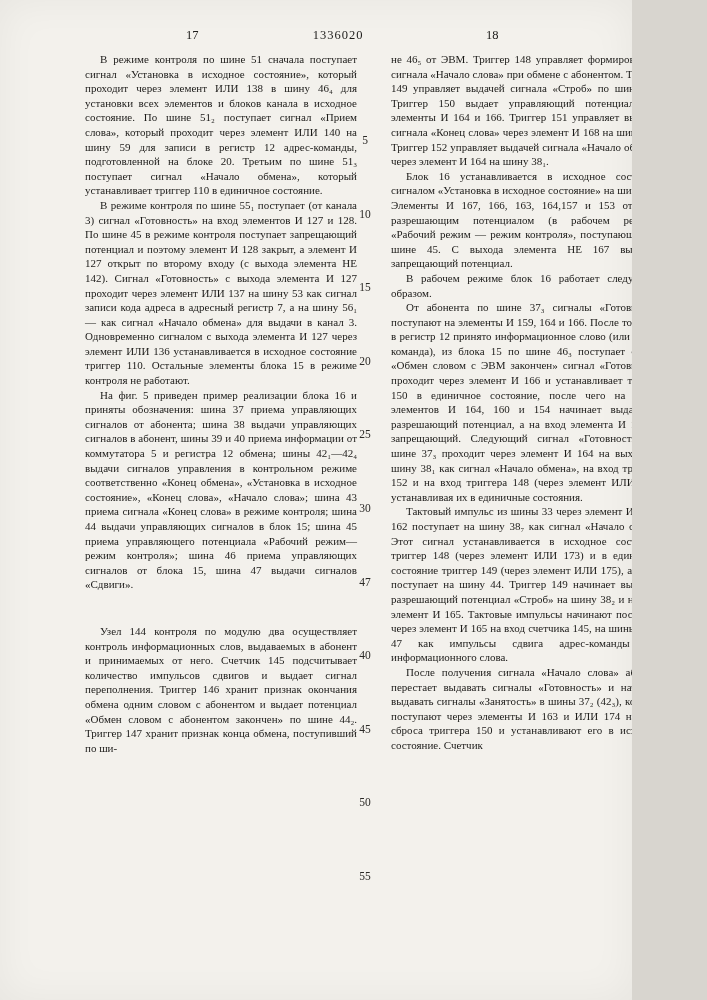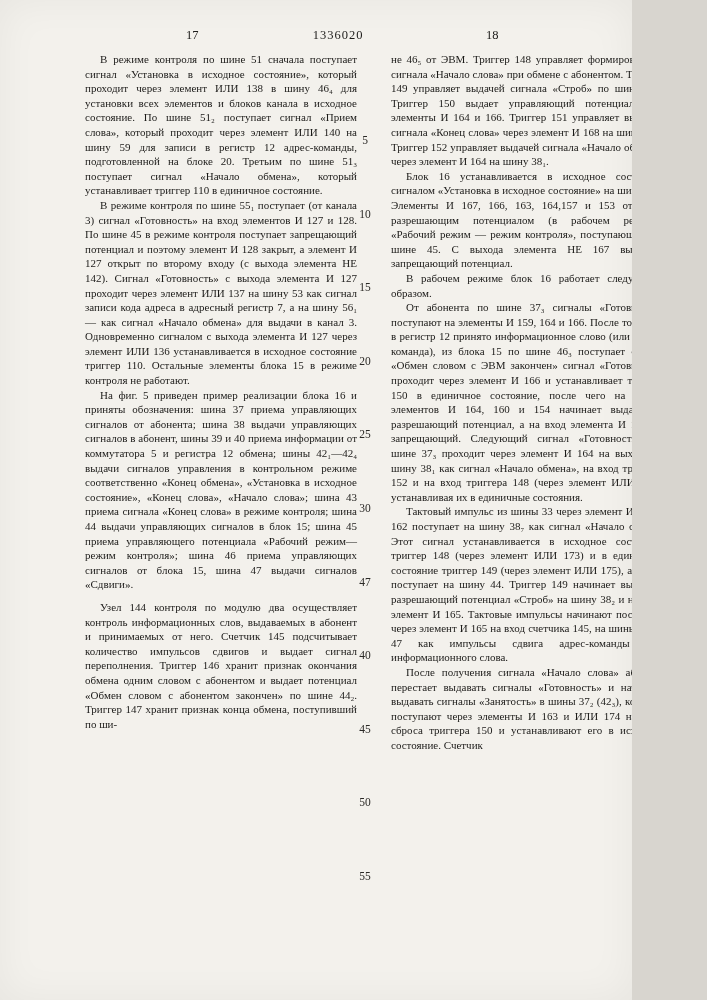--- a/index.html
+++ b/index.html
@@ -41,21 +41,21 @@
     width: 272px;
     font-size: 11px;
     line-height: 14.6px;
     text-align: justify;
   }
   .col-left  { left: 85px; }
   .col-right { left: 391px; }
 
   .para { margin: 0; text-indent: 15px; }
   .para.no-indent { text-indent: 0; }
-  .para.gap-before { margin-top: 8px; }
+  .para.gap-before { margin-top: 32px; }
 
   .gutter {
     position: absolute;
     left: 348px;
     top: 134px;
     width: 34px;
     height: 748px;
     display: flex;
     flex-direction: column;
     justify-content: space-between;

